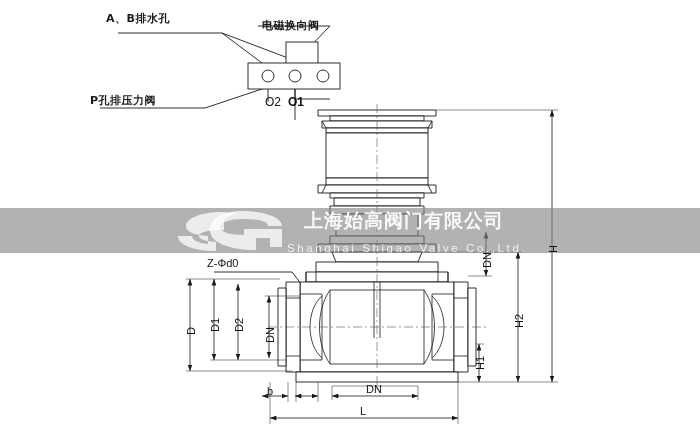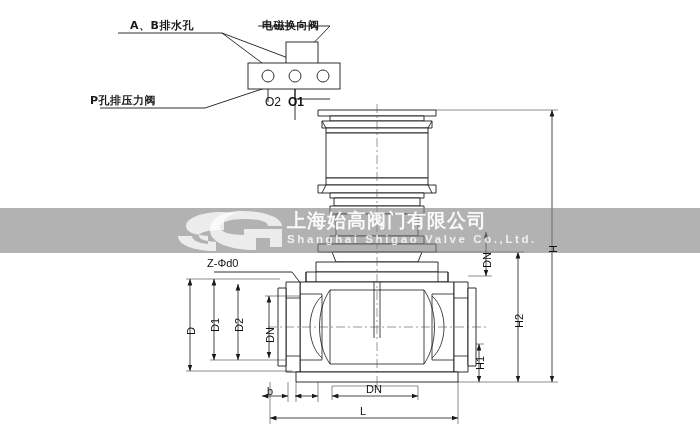--- a/index.html
+++ b/index.html
@@ -76,30 +76,31 @@
     text-align: left;
   }
   #wm-cn {
     font-family: "DejaVu Sans", sans-serif;
     font-size: 19px;
     font-weight: 700;
     color: rgba(255,255,255,0.92);
     letter-spacing: 1px;
     line-height: 1.05;
     white-space: nowrap;
+    margin-left: 17px;
   }
   #wm-en {
     font-family: "Liberation Sans", sans-serif;
     font-size: 11.5px;
-    font-weight: 700;
+    font-weight: 400;
     color: rgba(255,255,255,0.80);
     letter-spacing: 2.6px;
     line-height: 1.2;
     white-space: nowrap;
-    margin-top: 2px;
+    margin-top: 11px;
   }
 </style>
 </head>
 <body>
 
 <div id="stage">
 
   <svg id="drawing" viewBox="0 0 700 434">
     <defs>
       <marker id="ar" markerWidth="9" markerHeight="9" refX="8" refY="3" orient="auto" markerUnits="strokeWidth">
@@ -267,21 +268,21 @@
       <path d="M50,6 C30,6 14,12 14,20 C14,26 22,29 36,30 L36,38 C26,37 20,34 20,30 L6,30 C6,39 22,45 44,45 L44,36 C32,35 27,33 27,30 C27,26 37,24 52,24 L52,14 C56,10 60,8 66,7 Z"></path>
       <path d="M70,5 C92,5 110,11 110,20 L96,20 C96,15 85,13 72,13 C58,13 48,16 48,21 C48,26 58,29 72,29 L72,23 L110,23 L110,41 L98,41 L98,32 L84,32 L84,44 C58,44 38,37 38,24 C38,12 52,5 70,5 Z"></path>
     </g>
   </svg>
 
   <div id="wm-text">
     <div id="wm-cn">上海始高阀门有限公司</div>
     <div id="wm-en">Shanghai Shigao Valve Co.,Ltd.</div>
   </div>
 
-  <div class="lbl cn" style="left:106px; top:20px;margin-left:24px;">A、B排水孔</div>
+  <div class="lbl cn" style="left:106px; top:13px;">A、B排水孔</div>
 
   <div class="lbl cn" style="left:90px; top:95px;">P孔排压力阀</div>
 
   <div class="lbl cn" style="left:262px; top:20px;">电磁换向阀</div>
 
   <div class="lbl port" style="left:258px; top:96px;padding-left:7px;">O2</div>
 
   <div class="lbl port" style="left:288px; top:96px;font-weight:bold;">O1</div>
 
   <div class="lbl dim" style="left:207px; top:258px;">Z-Φd0</div>

